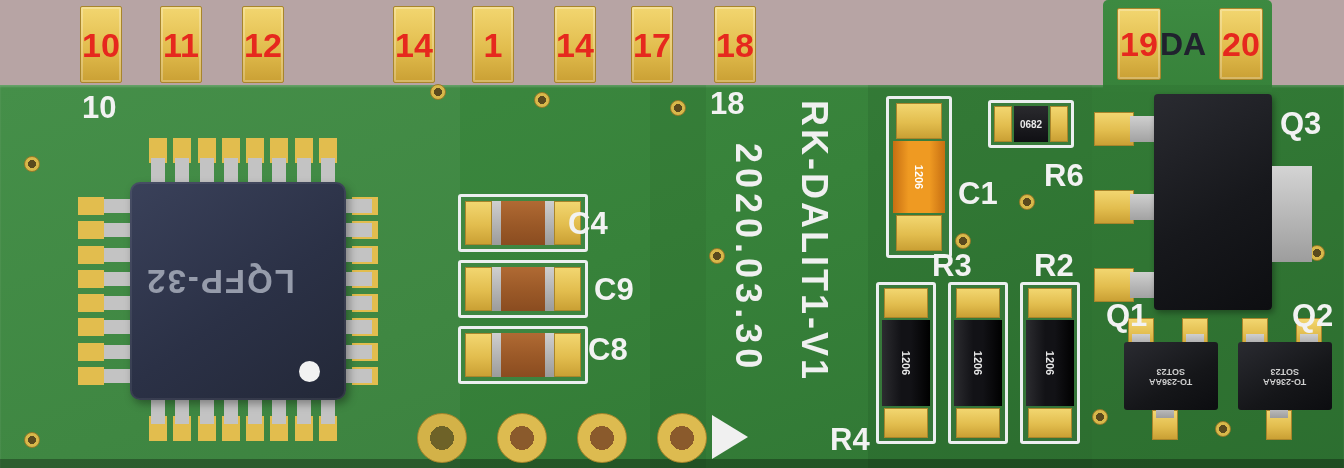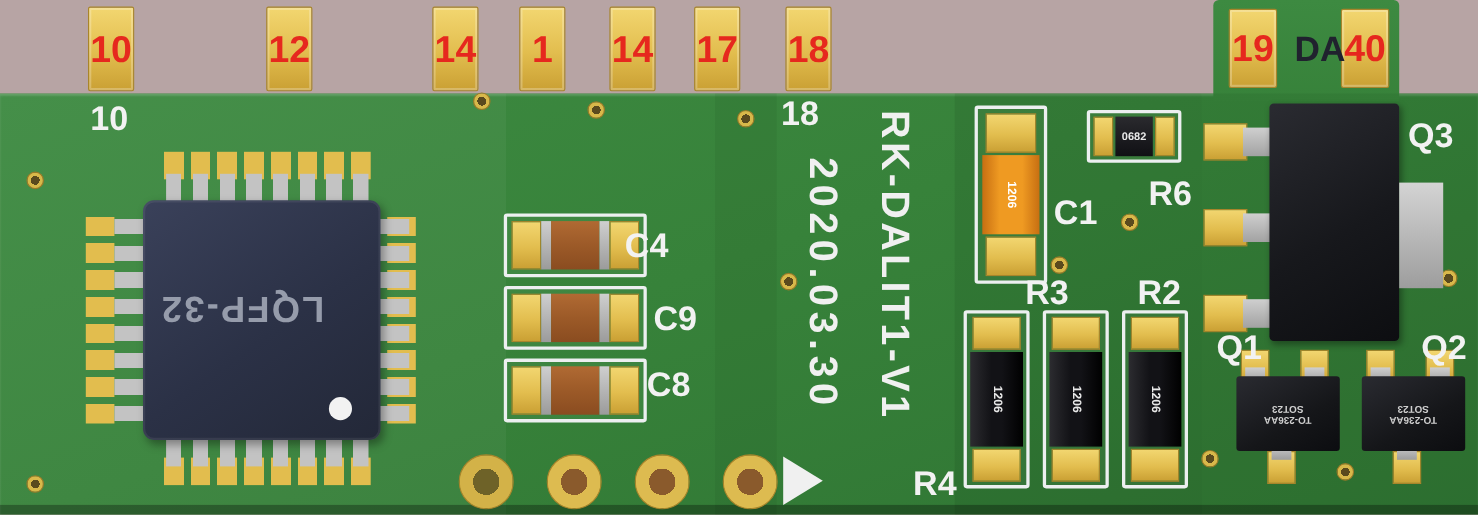--- a/index.html
+++ b/index.html
@@ -31,21 +31,21 @@
     position:absolute; top:6px; width:42px; height:77px; border-radius:2px;
     display:flex; align-items:center; justify-content:center;
     box-shadow: inset 0 0 0 2px rgba(255,255,255,.25);
   }
   .right-pad {
     position:absolute; top:8px; width:44px; height:72px; border-radius:2px;
     display:flex; align-items:center; justify-content:center;
     box-shadow: inset 0 0 0 2px rgba(255,255,255,.25);
   }
   .pad-num { color:#e6281e; font-weight:bold; font-size:34px; line-height:1; }
-  .da { position:absolute; left:1160px; top:26px; width:80px; text-align:center;
+  .da { position:absolute; left:1160px; top:26px; width:80px; 
         color:#20222e; font-weight:bold; font-size:32px; }
 
   
   .silk { position:absolute; color:#f2f2f2; font-weight:bold; font-size:31px; line-height:1; }
   .vtext {
     position:absolute; color:#f0f0f0; font-weight:bold; font-size:36px; line-height:44px;
     transform:rotate(90deg); transform-origin:top left; white-space:nowrap;
   }
 
   
@@ -179,20 +179,23 @@
   <div class="via" style="left:955px;top:233px"></div>
   <div class="via" style="left:1019px;top:194px"></div>
   <div class="via" style="left:1092px;top:409px"></div>
   <div class="via" style="left:1215px;top:421px"></div>
   <div class="via" style="left:1309px;top:245px"></div>
   <div class="via" style="left:1313px;top:381px"></div>
 
   <div class="top-pad gold" style="left:80px">
       <span class="pad-num">10</span>
     </div>
+  <div class="top-pad gold" style="left:160px">
+      <span class="pad-num">11</span>
+    </div>
   <div class="top-pad gold" style="left:242px">
       <span class="pad-num">12</span>
     </div>
   <div class="top-pad gold" style="left:393px">
       <span class="pad-num">14</span>
     </div>
   <div class="top-pad gold" style="left:472px">
       <span class="pad-num">1</span>
     </div>
   <div class="top-pad gold" style="left:554px">
@@ -202,21 +205,21 @@
       <span class="pad-num">17</span>
     </div>
   <div class="top-pad gold" style="left:714px">
       <span class="pad-num">18</span>
     </div>
 
   <div class="right-pad gold" style="left:1117px">
       <span class="pad-num">19</span>
     </div>
   <div class="right-pad gold" style="left:1219px">
-      <span class="pad-num">40</span>
+      <span class="pad-num">20</span>
     </div>
   <div class="da">DA</div>
 
   <div class="silk" style="left:82px;top:92px">10</div>
   <div class="silk" style="left:710px;top:88px">18</div>
 
   <div class="vtext" style="left:770px;top:143px;width:252px;height:44px;letter-spacing:5px">2020.03.30</div>
   <div class="vtext" style="left:836px;top:100px;width:320px;height:44px;letter-spacing:3px">RK-DALIT1-V1</div>
 
   <div class="goldstrip-h" style="left:149px;top:138px;width:188px"></div>

